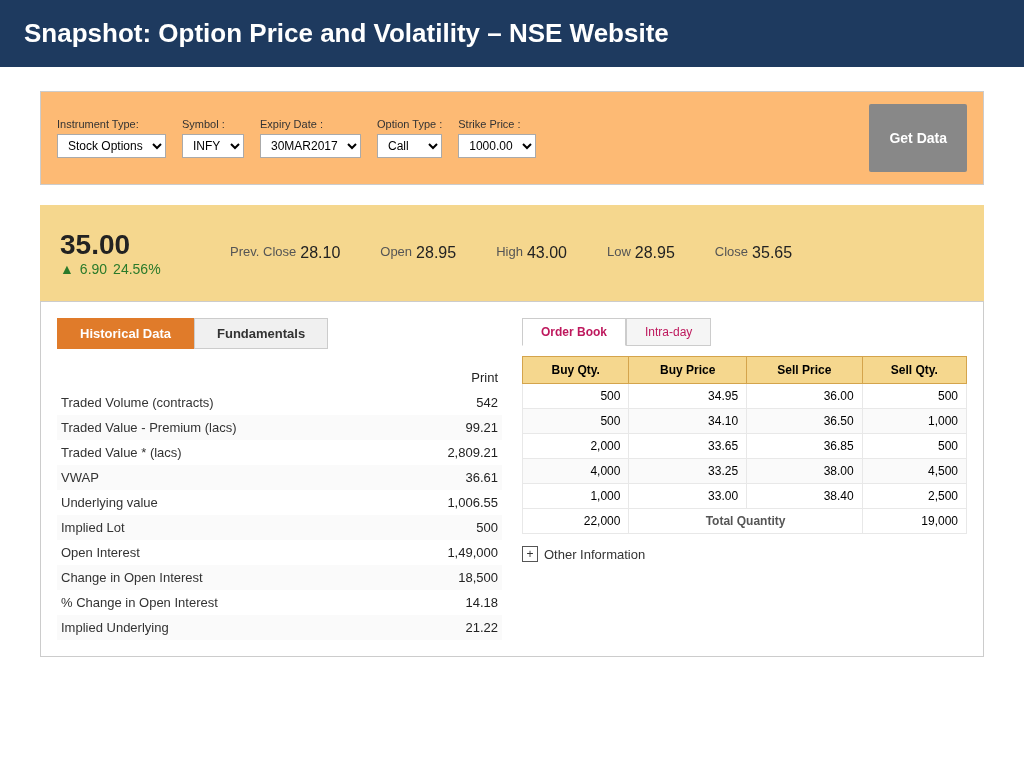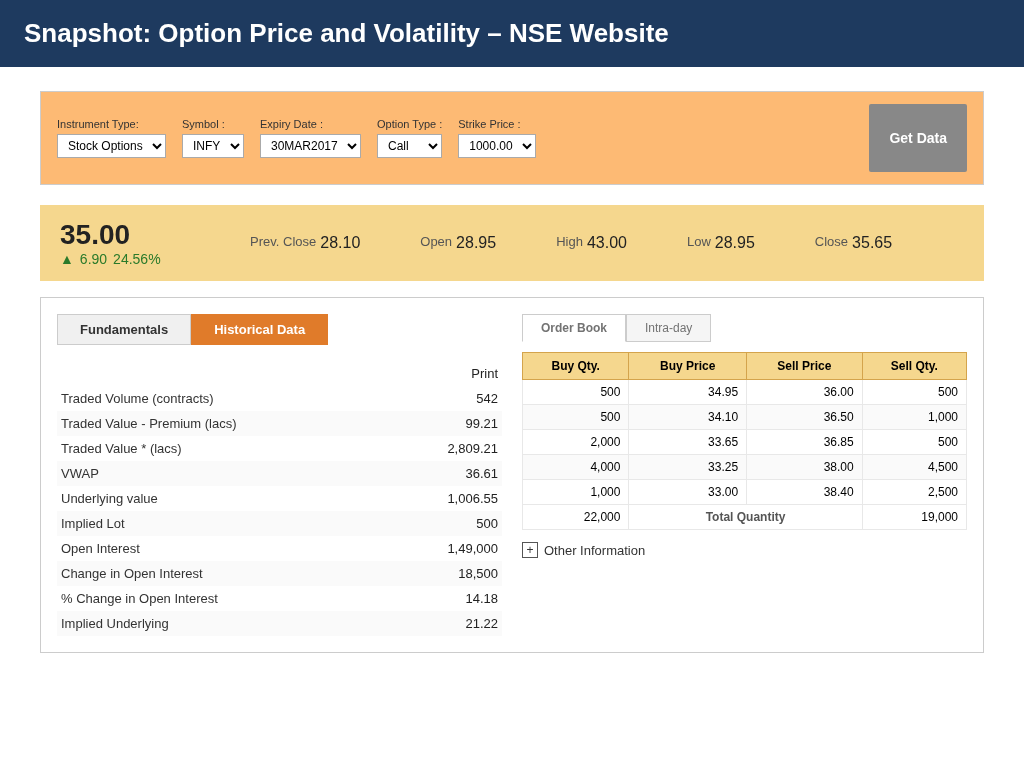--- a/index.html
+++ b/index.html
@@ -56,25 +56,25 @@
       font-weight: bold;
       cursor: pointer;
       margin-left: auto;
       border-radius: 2px;
       text-align: center;
     }
 
     
     .price-bar {
       background: #f5d78e;
-      padding: 14px 20px;
+      padding: 24px 20px;
       display: flex;
       align-items: center;
-      gap: 60px;
-      margin-bottom: 16px;
+      gap: 40px;
+      margin-bottom: 0;
     }
 
     .price-main {
       min-width: 130px;
     }
 
     .price-value {
       font-size: 28px;
       font-weight: bold;
       color: #222;
@@ -182,21 +182,21 @@
       display: flex;
       margin-bottom: 10px;
     }
 
     .order-tab {
       padding: 6px 18px;
       font-size: 12px;
       cursor: pointer;
       border: 1px solid #ccc;
       background: #f5f5f5;
-      color: #737373;
+      color: #be185d;
     }
 
     .order-tab.active {
       background: #fff;
       border-bottom: 1px solid #fff;
       font-weight: bold;
     }
 
     .order-book-table {
       width: 100%;
@@ -333,22 +333,22 @@
     <div class="price-stat">
       <span class="price-stat-label">Close</span>
       <span class="price-stat-value">35.65</span>
     </div>
   </div>
 
   <div class="lower-section">
 
     <div class="fundamentals-panel">
       <div class="tab-row">
+        <div class="tab active">Historical Data</div>
         <div class="tab">Fundamentals</div>
-        <div class="tab active">Historical Data</div>
       </div>
 
       <table class="fundamentals-table">
         <thead>
           <tr>
             <td></td>
             <td class="col-header">Print</td>
           </tr>
         </thead>
         <tbody id="fundamentals-tbody">

